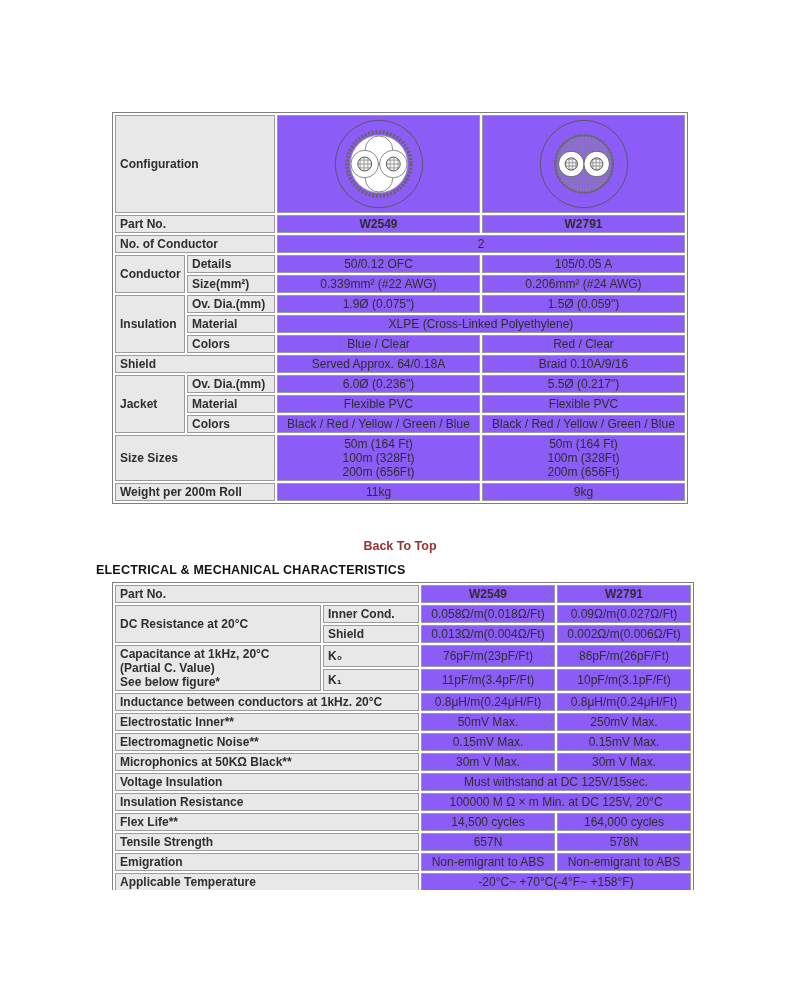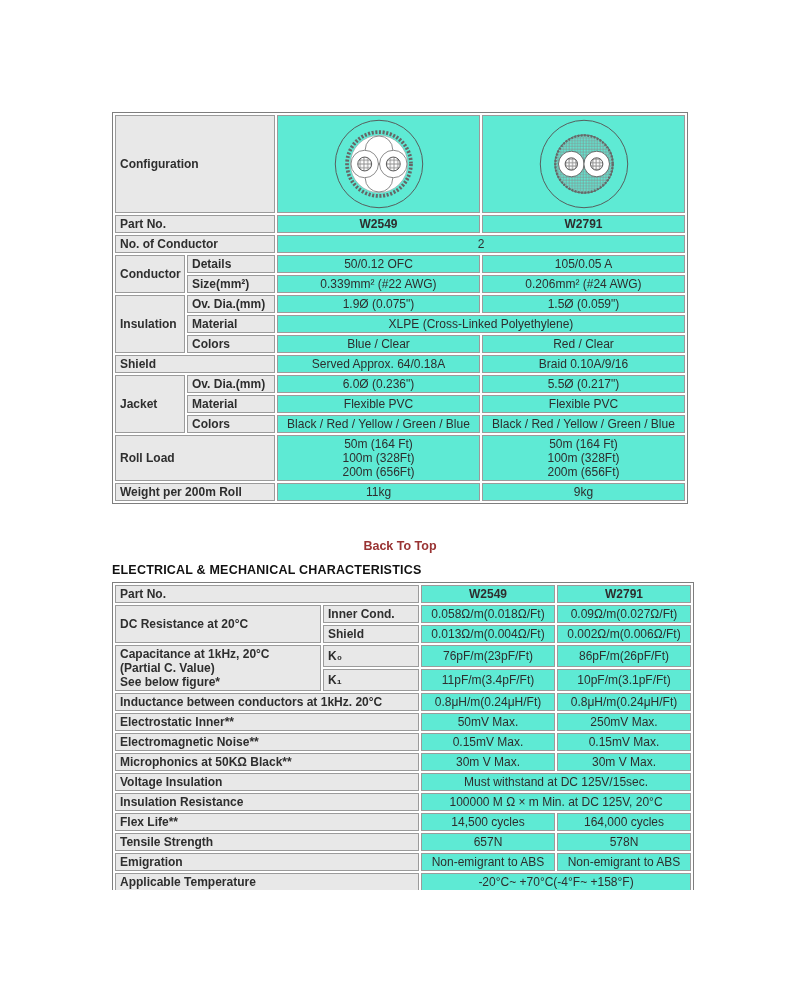--- a/index.html
+++ b/index.html
@@ -5,31 +5,31 @@
   * { box-sizing: border-box; }
   html,body { margin:0; padding:0; background:#fff; }
   body { font-family:"Liberation Sans", sans-serif; }
   .page { position:relative; width:741px; height:1000px; background:#fff; overflow:hidden; }
 
   table.tbl { border-collapse:separate; border-spacing:2px; background:#fff;
               border:1px solid #7e7e7e; table-layout:fixed; width:576px; }
   table.tbl td { border:1px solid #9b9b9b; font-size:12px; line-height:14px;
                  padding:1px 4px; color:#2e2e2e; overflow:hidden; vertical-align:middle; }
   td.lbl { background:#e8e8e8; font-weight:bold; text-align:left; }
-  td.val { text-align:center; background:#5eead4; }
+  td.val { text-align:center; background:#8b5cf6; }
   .bold { font-weight:bold; }
   .pre { white-space:pre-line; }
 
   #spec-table { position:absolute; left:112px; top:112px; }
   .h-config td { height:98px; }
 
   #back-to-top-row { position:absolute; left:112px; top:536px; width:576px; text-align:center; }
   #back-to-top-row a { color:#993333; font-weight:bold; font-size:12.5px; text-decoration:none; }
 
-  #elec-title { position:absolute; left:112px; top:563px; font-size:12.5px;
+  #elec-title { position:absolute; left:96px; top:563px; font-size:12.5px;
                 font-weight:bold; color:#111; letter-spacing:0.2px; }
 
   #elec-wrap { position:absolute; left:112px; top:582px; width:582px; height:308px; overflow:hidden; }
 
   .diagram { display:block; margin:0 auto; }
 </style>
 </head>
 <body>
 
 <div class="page">
@@ -140,21 +140,21 @@
       <td class="val">Flexible PVC</td>
       <td class="val">Flexible PVC</td>
     </tr>
     <tr>
       <td class="lbl">Colors</td>
       <td class="val">Black / Red / Yellow / Green / Blue</td>
       <td class="val">Black / Red / Yellow / Green / Blue</td>
     </tr>
 
     <tr>
-      <td class="lbl" colspan="2">Roll Load</td>
+      <td class="lbl" colspan="2">Size Sizes</td>
       <td class="val pre">50m (164 Ft)
 100m (328Ft)
 200m (656Ft)</td>
       <td class="val pre">50m (164 Ft)
 100m (328Ft)
 200m (656Ft)</td>
     </tr>
 
     <tr>
       <td class="lbl" colspan="2">Weight per 200m Roll</td>

